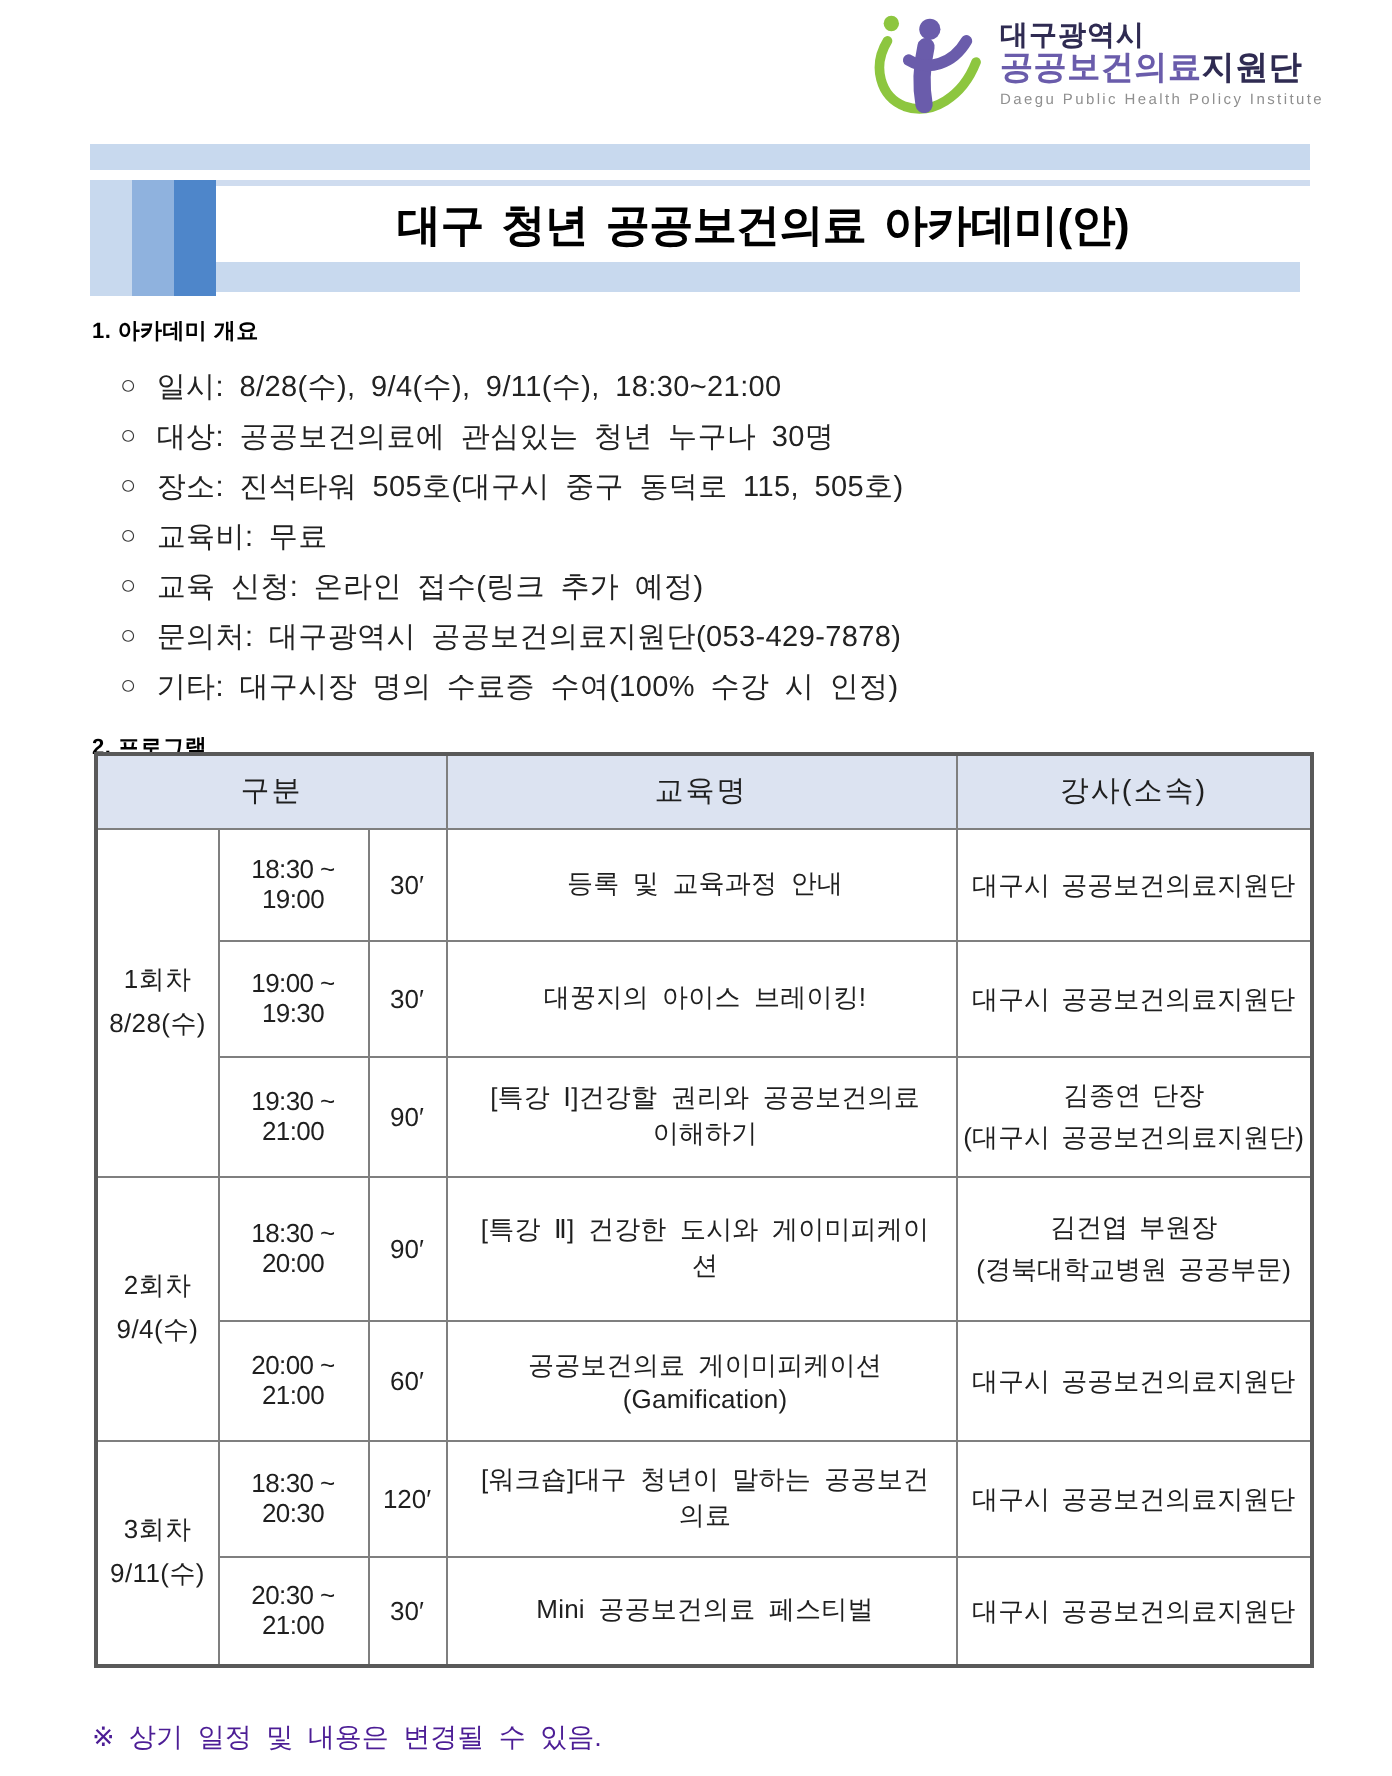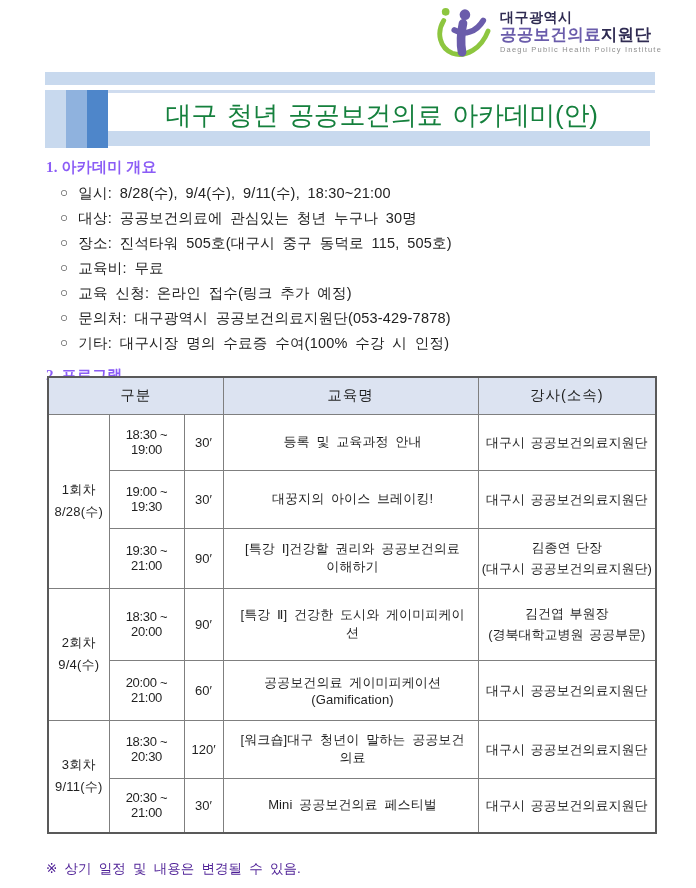--- a/index.html
+++ b/index.html
@@ -19,25 +19,25 @@
 
   
   .topbar { position:absolute; left:45px; top:72px; width:610px; height:13px; background:#c8d9ee; }
   .banner { position:absolute; left:45px; top:90px; width:610px; height:58px; }
   .banner-topline { position:absolute; left:0; top:0; width:100%; height:3px; background:#cfdcef; }
   .stripe { position:absolute; top:0; height:58px; }
   .stripe1 { left:0;  width:21px; background:#c8d9ee; }
   .stripe2 { left:21px; width:21px; background:#8fb2de; }
   .stripe3 { left:42px; width:21px; background:#4e86ca; }
   .banner-title { position:absolute; left:63px; right:0; top:8px; text-align:center;
-                  font-size:26px; font-weight:400; color:#15803d; letter-spacing:-.3px; word-spacing:3px; }
+                  font-size:22px; font-weight:700; color:#000000; letter-spacing:-.3px; word-spacing:3px; }
   .banner-band { position:absolute; left:63px; right:5px; bottom:2px; height:15px; background:#c8d9ee; }
 
   
-  .sec-heading { position:absolute; left:46px; font-size:15px; font-weight:700; color:#8b5cf6; letter-spacing:.2px;font-family:Liberation Serif, serif; }
+  .sec-heading { position:absolute; left:46px; font-size:11px; font-weight:700; color:#000000; letter-spacing:.2px; }
   .sec1 { top:158px; }
   .sec2 { top:366px; }
 
   .overview-list { position:absolute; left:60px; top:184px; list-style:none; }
   .overview-list li { display:flex; align-items:baseline; gap:10px; height:25px;
                       font-size:14.5px; color:#222; letter-spacing:.2px; word-spacing:3.5px; }
   .bullet { font-size:13.5px; color:#3a3a3a; transform:translateY(-1px); }
 
   
   table.program { position:absolute; left:47px; top:376px; border-collapse:collapse;

